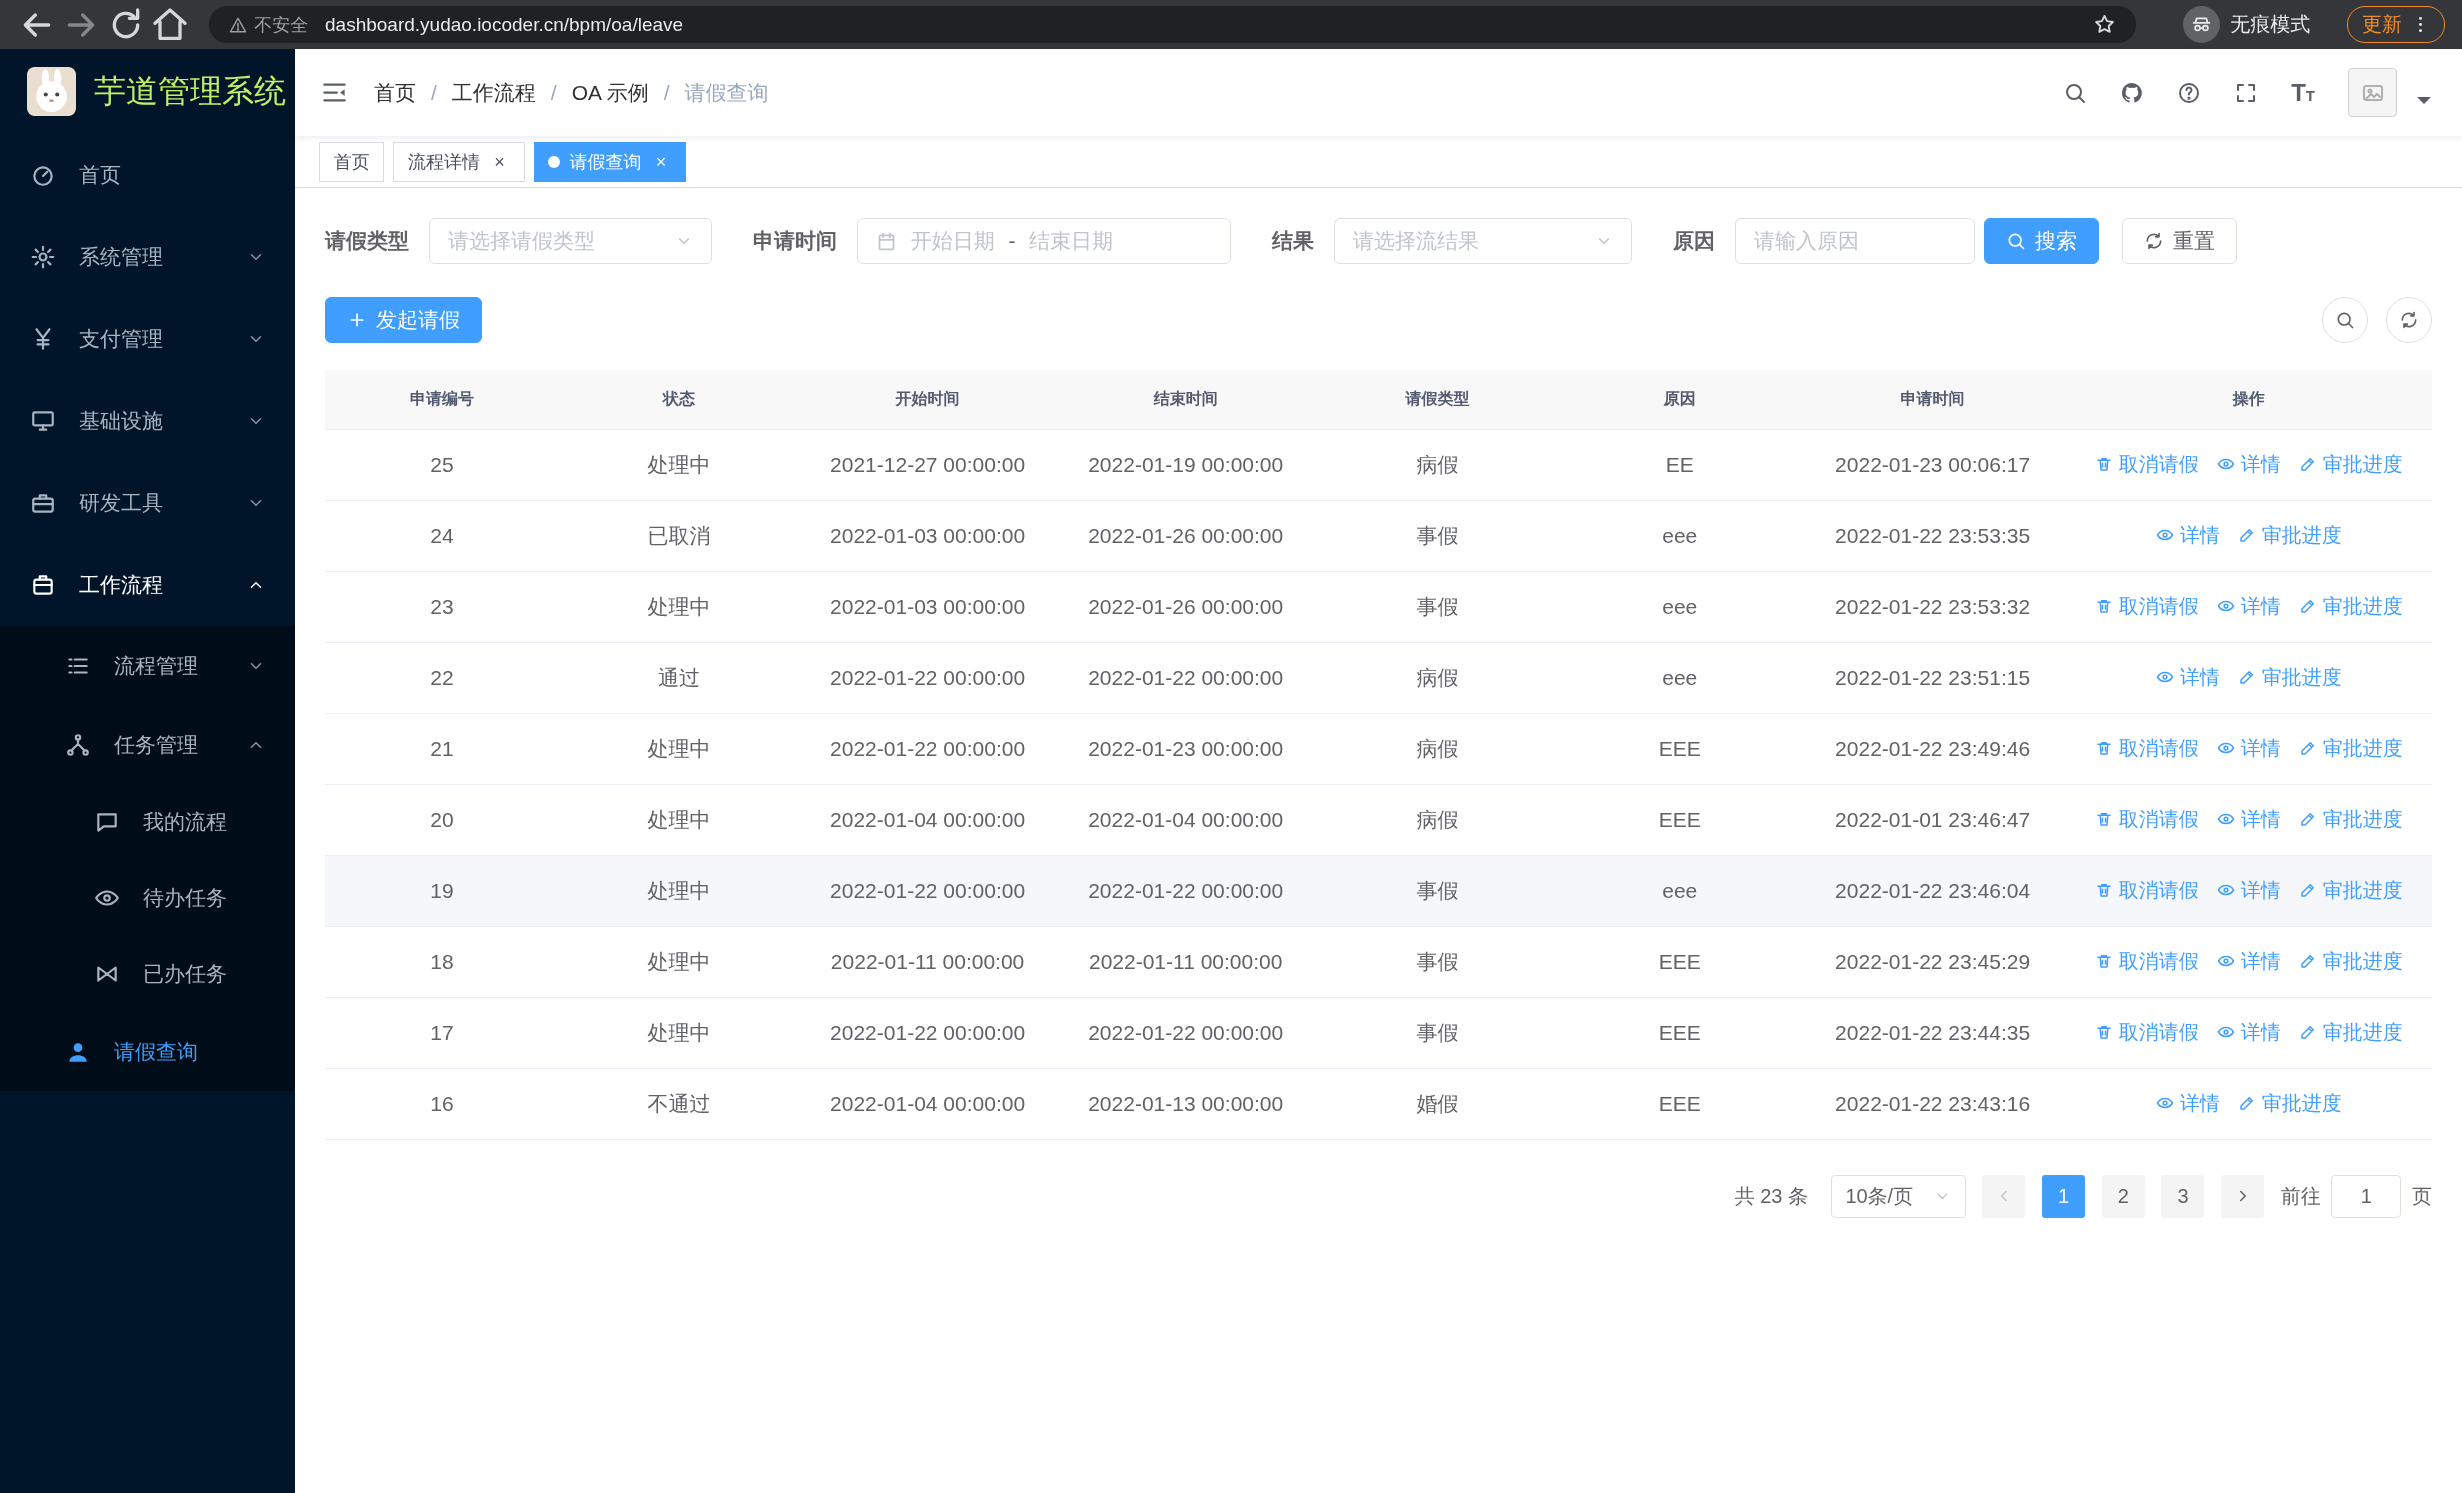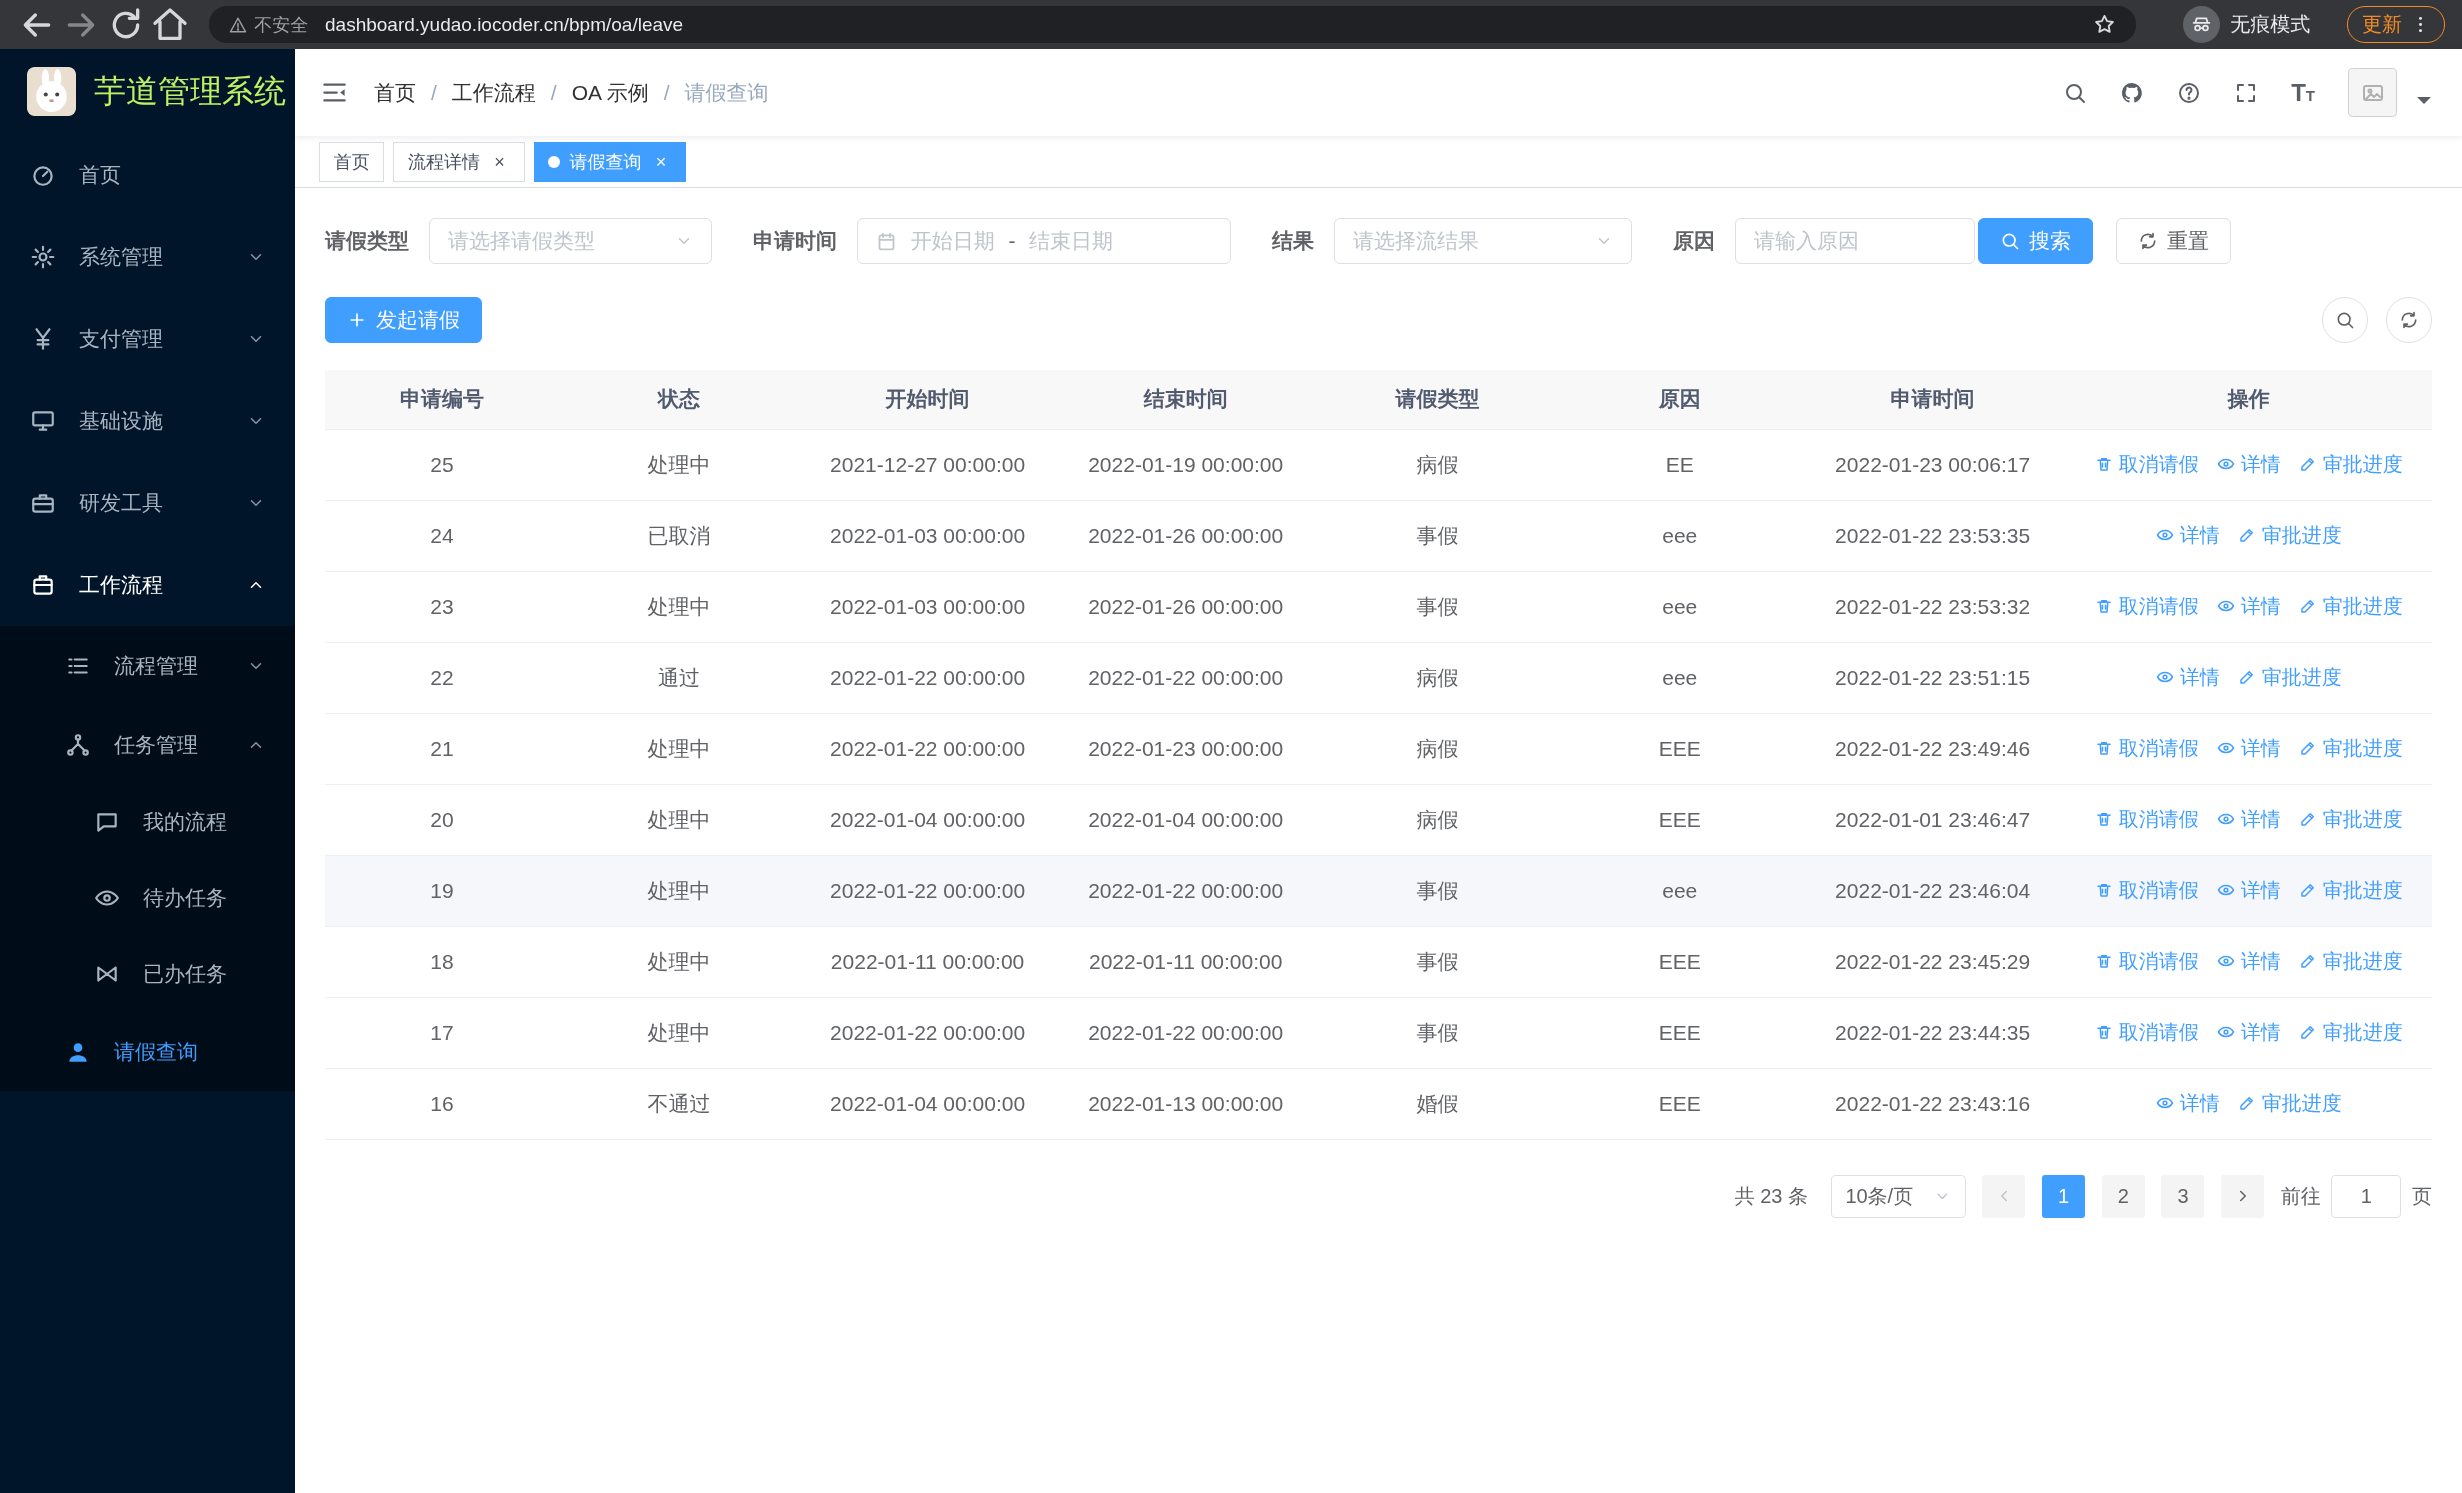--- a/index.html
+++ b/index.html
@@ -91,30 +91,30 @@
   .inp{cursor:text}
   .inp input{border:none;outline:none;font-size:21px;color:#606266;width:100%;background:transparent;
     font-family:inherit}
   .inp input::placeholder{color:#bfc4cc}
   .w-reason{width:240px}
   .btn{height:46px;border-radius:6px;font-size:21px;display:inline-flex;align-items:center;gap:9px;
     padding:0 21px;cursor:pointer;border:1.5px solid transparent;white-space:nowrap}
   .btn .ic{font-size:20px}
   .btn-primary{background:#409eff;border-color:#409eff;color:#fff}
   .btn-plain{background:#fff;border-color:#dcdfe6;color:#606266}
-  .btn-search{margin-left:3px}
+  .btn-search{margin-left:9px}
   .btn-reset{margin-left:23px}
 
   .toolbar{display:flex;align-items:center;margin-top:33px}
   .mini-btns{margin-left:auto;display:flex;align-items:center;gap:18px}
   .mini{width:46px;height:46px;border-radius:50%;border:1.5px solid #dcdfe6;display:flex;align-items:center;
     justify-content:center;color:#606266;font-size:20px;cursor:pointer;background:#fff}
 
   table{width:100%;border-collapse:collapse;margin-top:27px;table-layout:fixed}
-  thead th{background:#f8f8f9;color:#515a6e;font-weight:700;font-size:21px;height:59px;
+  thead th{background:#f8f8f9;color:#515a6e;font-weight:700;font-size:16px;height:59px;
     border-bottom:1.5px solid #ebeef5;text-align:center;white-space:nowrap}
   tbody td{height:71px;font-size:21px;color:#606266;text-align:center;border-bottom:1.5px solid #ebeef5;
     white-space:nowrap;overflow:hidden}
   tbody tr.hl{background:#f5f7fa}
   .op-link{color:#409eff;font-size:20px;margin:0 9px;display:inline-flex;align-items:center;gap:6px;
     white-space:nowrap}
   .op-link .ic{font-size:18px}
 
   .pager{display:flex;align-items:center;justify-content:flex-end;margin-top:35px;gap:16.7px;
     font-size:20px;color:#606266}

